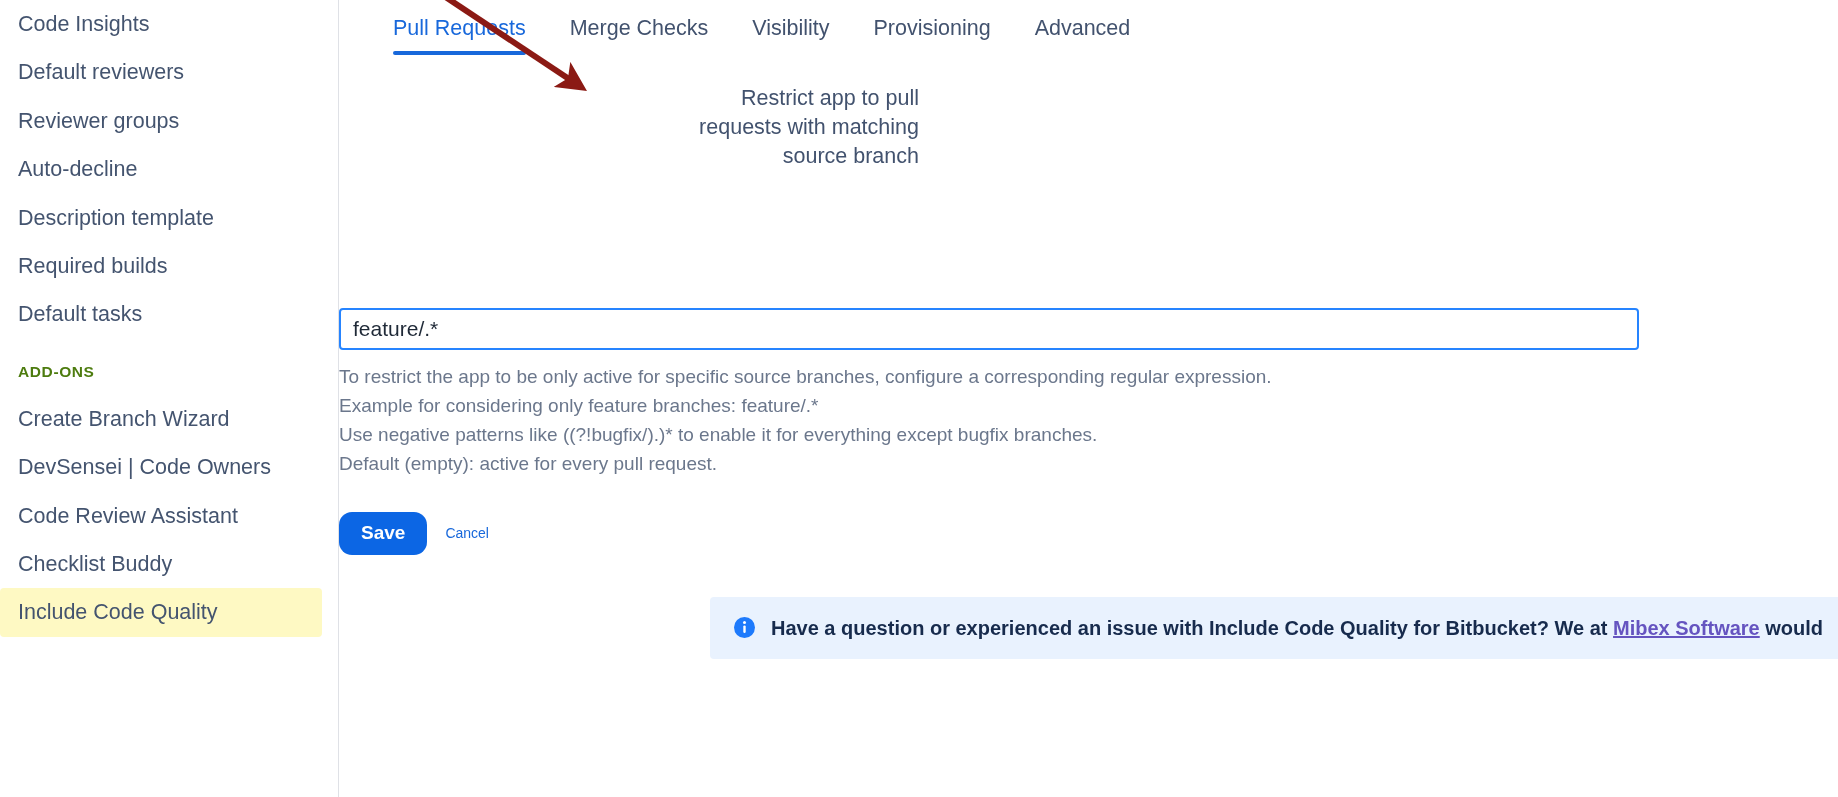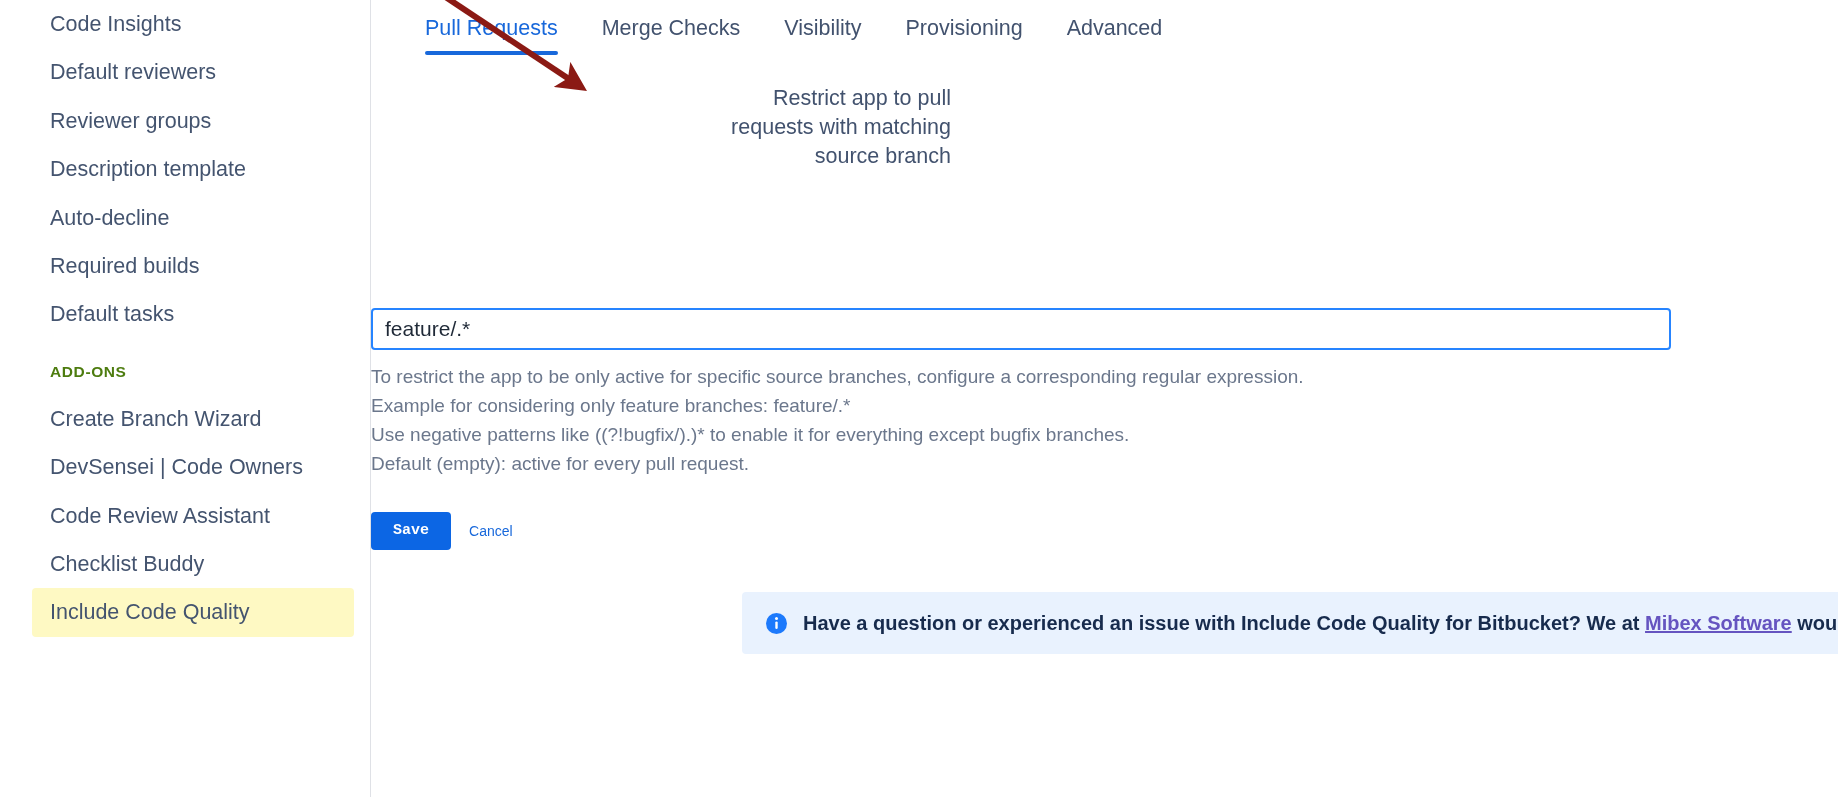--- a/index.html
+++ b/index.html
@@ -12,21 +12,20 @@
     font-family: "Liberation Sans", sans-serif;
     color: #42526e;
   }
 
   #app {
     position: relative;
     width: 1838px;
     height: 797px;
     display: flex;
     background: #ffffff;
-    padding-left: 32px;
   }
 
   
   .sidebar {
     position: relative;
     width: 339px;
     height: 797px;
     flex: 0 0 339px;
     background: #ffffff;
     border-right: 1px solid #dfe1e6;
@@ -178,25 +177,25 @@
   .actions {
     margin-top: 34px;
     display: flex;
     align-items: center;
     gap: 16px;
   }
 
   .btn-save {
     background: #0c66e4;
     color: #ffffff;
-    font-size: 15px;
+    font-size: 19px;
     font-weight: bold;
-    font-family: Liberation Mono, monospace;
+    font-family: Liberation Sans, sans-serif;
     border: none;
-    border-radius: 4px;
+    border-radius: 13px;
     padding: 10px 22px;
     cursor: pointer;
     line-height: 1.2;
   }
 
   .btn-cancel {
     color: #1868db;
     font-size: 14px;
     font-family: inherit;
     background: none;
@@ -260,24 +259,24 @@
       <li>
           <a class="nav-item">Code Insights</a>
         </li>
       <li>
           <a class="nav-item">Default reviewers</a>
         </li>
       <li>
           <a class="nav-item">Reviewer groups</a>
         </li>
       <li>
+          <a class="nav-item">Auto-decline</a>
+        </li>
+      <li>
           <a class="nav-item">Description template</a>
-        </li>
-      <li>
-          <a class="nav-item">Auto-decline</a>
         </li>
       <li>
           <a class="nav-item">Required builds</a>
         </li>
       <li>
           <a class="nav-item">Default tasks</a>
         </li>
     </ul>
 
     <div class="nav-gap"></div>

